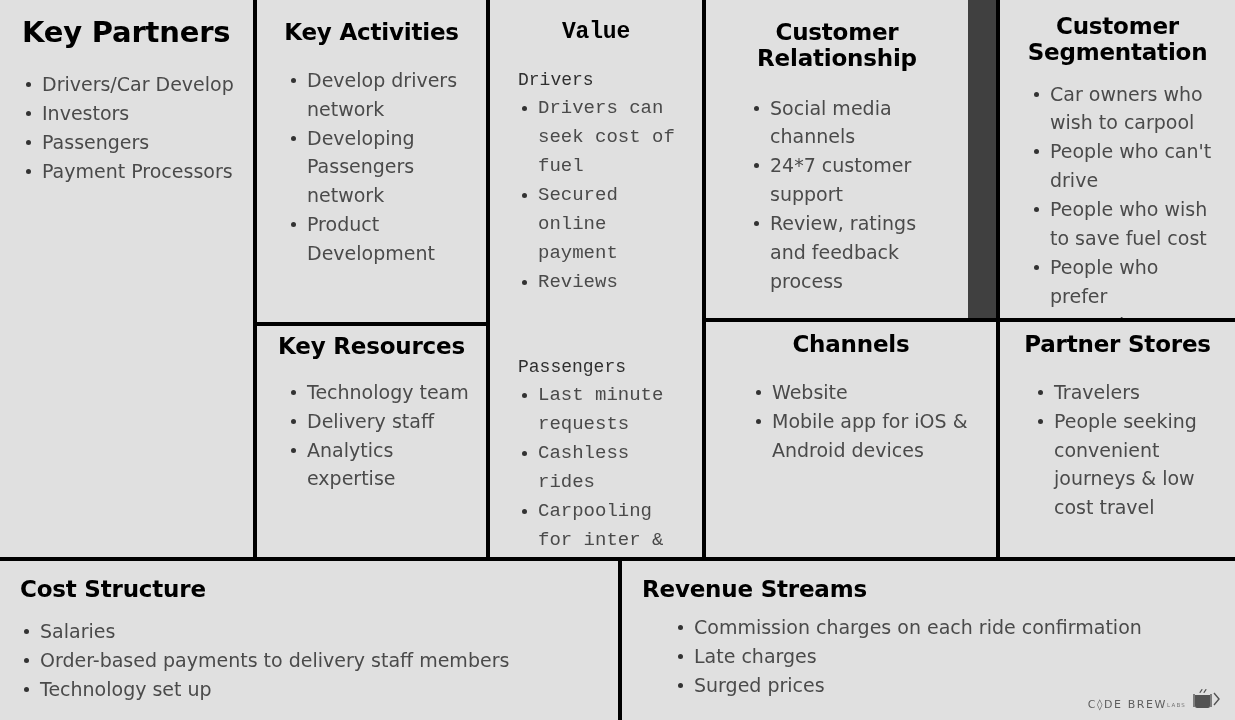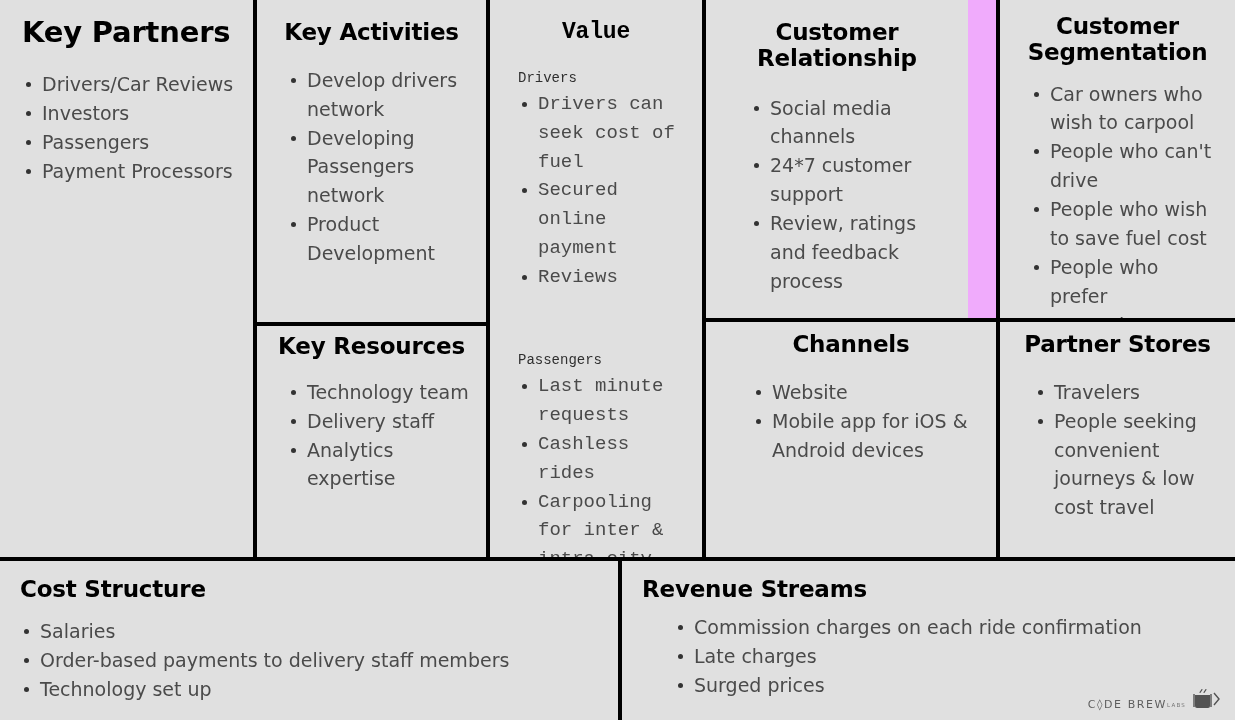--- a/index.html
+++ b/index.html
@@ -11,21 +11,21 @@
     overflow: hidden;
     background: #e0e0e0;
     font-family: "DejaVu Sans", "Liberation Sans", sans-serif;
     color: #3b3b3b;
   }
 
   #canvas {
     position: relative;
     width: 1235px;
     height: 720px;
-    background: #f0abfc;
+    background: #404040;
   }
 
   
   .cell {
     position: absolute;
     background: #e0e0e0;
     padding: 0 14px;
     overflow: visible;
   }
 
@@ -35,21 +35,21 @@
     line-height: 1.12;
     letter-spacing: -0.2px;
   }
 
   .title-lg   { font-size: 29px; }
   .title-md   { font-size: 23px; }
   .title-ctr  { text-align: center; }
   .title-left { text-align: left; }
 
   .sub-head {
-    font-size: 14px;
+    font-size: 18px;
     color: #2f2f2f;
     font-weight: normal;
     line-height: 1.15;
   }
 
   ul.bullets {
     list-style: none;
     margin: 0;
     padding: 0;
   }
@@ -116,21 +116,21 @@
   .logo-mark { display: block; }
 </style>
 </head>
 <body>
 
 <div id="canvas">
 
   <div class="cell" style="left:0px; top:0px; width:253px; height:557px;">
     <div class="cell-title title-lg title-left" style="margin-top:16px; margin-left:8px;">Key Partners</div>
     <ul class="bullets" style="margin-top:22px; margin-left:6px;">
-      <li>Drivers/Car Reviews</li>
+      <li>Drivers/Car Develop</li>
       <li>Investors</li>
       <li>Passengers</li>
       <li>Payment Processors</li>
     </ul>
   </div>
 
   <div class="cell" style="left:257px; top:0px; width:229px; height:322px;">
     <div class="cell-title title-md title-ctr" style="margin-top:20px;">Key Activities</div>
     <ul class="bullets" style="margin-top:20px; margin-left:14px;">
       <li>Develop drivers network</li>

